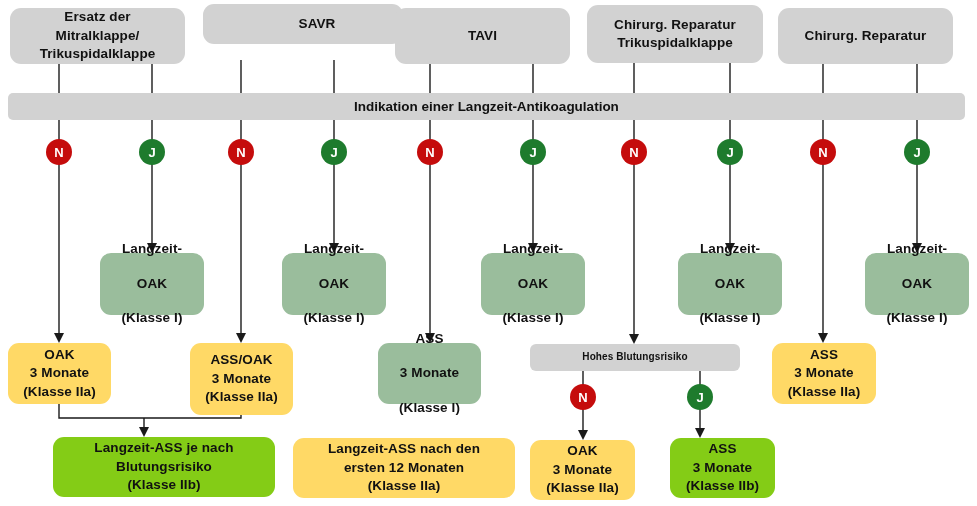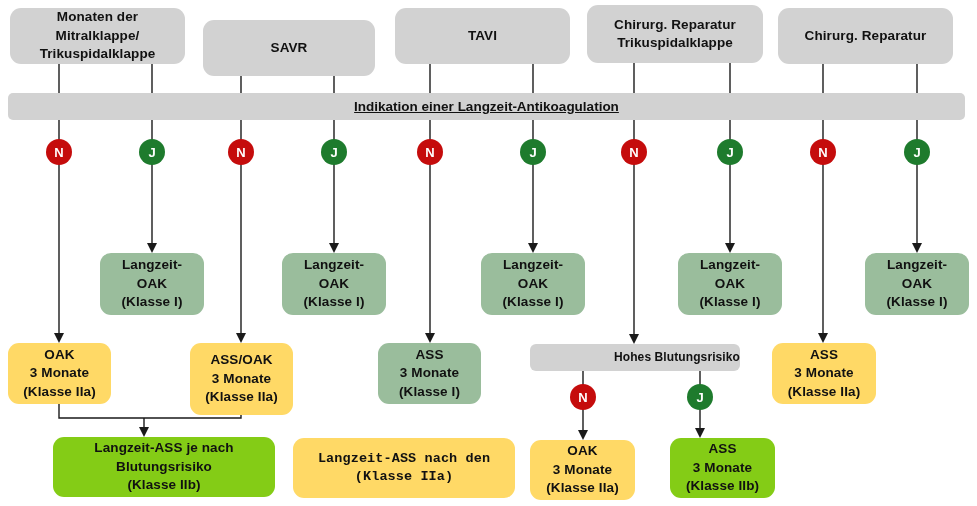--- a/index.html
+++ b/index.html
@@ -8,29 +8,29 @@
     font-family:"Liberation Sans",sans-serif;font-weight:700;color:#111;
     overflow:hidden;
   }
   svg.wires{position:absolute;left:0;top:0;width:977px;height:506px;}
   .node{
     position:absolute;border-radius:11px;
     display:flex;flex-direction:column;align-items:center;justify-content:center;
     text-align:center;font-size:13.5px;line-height:18.5px;letter-spacing:0.1px;
   }
   .graybox{background:#d2d2d2;}
-  .greenbox{background:#9abd9c;}
+  .greenbox{background:#9abd9c;gap:16px;}
   .yellowbox{background:#ffd966;}
   .orangebox{background:#84cc16;margin-left:20px;}
   .bar{
     position:absolute;left:8px;top:93px;width:957px;height:27px;
     background:#d2d2d2;border-radius:5px;
-    display:flex;align-items:center;justify-content:center;font-size:13.5px;text-decoration:underline;
+    display:flex;align-items:center;justify-content:center;font-size:13.5px;
   }
-  .smallbar{border-radius:6px;font-size:12px;align-items:flex-end;}
+  .smallbar{border-radius:6px;font-size:10px;}
   .badge{
     position:absolute;width:26px;height:26px;border-radius:50%;
     display:flex;align-items:center;justify-content:center;
     color:#fff;font-size:13px;line-height:13px;
   }
   .no{background:#c50c0c;}
   .yes{background:#1e7b2d;}
 </style>
 </head>
 <body>
@@ -55,25 +55,25 @@
       <path d="M823 60 V341" marker-end="url(#arw)"></path>
       <path d="M917 60 V251" marker-end="url(#arw)"></path>
       <path d="M583 371 V438" marker-end="url(#arw)"></path>
       <path d="M700 371 V436" marker-end="url(#arw)"></path>
       <path d="M59 403 V418 H241 V403"></path>
       <path d="M144 418 V435" marker-end="url(#arw)"></path>
     </g>
   </svg>
 
   <div class="node graybox" style="left:10px;top:8px;width:175px;height:56px;">
-    <div>Monaten der</div>
+    <div>Ersatz der</div>
     <div>Mitralklappe/</div>
     <div>Trikuspidalklappe</div>
   </div>
-  <div class="node graybox" style="left:203px;top:20px;width:172px;height:56px;">
+  <div class="node graybox" style="left:203px;top:4px;width:172px;height:40px;padding-left:28px;">
     <div>SAVR</div>
   </div>
   <div class="node graybox" style="left:395px;top:8px;width:175px;height:56px;">
     <div>TAVI</div>
   </div>
   <div class="node graybox" style="left:587px;top:5px;width:176px;height:58px;">
     <div>Chirurg. Reparatur</div>
     <div>Trikuspidalklappe</div>
   </div>
   <div class="node graybox" style="left:778px;top:8px;width:175px;height:56px;">
@@ -146,22 +146,23 @@
   </div>
 
   <div class="badge no" style="left:570px;top:384px;">N</div>
   <div class="badge yes" style="left:687px;top:384px;">J</div>
 
   <div class="node orangebox" style="left:33px;top:437px;width:222px;height:60px;">
     <div>Langzeit-ASS je nach</div>
     <div>Blutungsrisiko</div>
     <div>(Klasse IIb)</div>
   </div>
-  <div class="node yellowbox" style="left:293px;top:438px;width:222px;height:60px;font-family:Liberation Mono, monospace;">
+  <div class="node yellowbox" style="left:293px;top:438px;width:222px;height:60px;">
     <div>Langzeit-ASS nach den</div>
+    <div>ersten 12 Monaten</div>
     <div>(Klasse IIa)</div>
   </div>
   <div class="node yellowbox" style="left:530px;top:440px;width:105px;height:60px;">
     <div>OAK</div>
     <div>3 Monate</div>
     <div>(Klasse IIa)</div>
   </div>
   <div class="node orangebox" style="left:650px;top:438px;width:105px;height:60px;">
     <div>ASS</div>
     <div>3 Monate</div>

